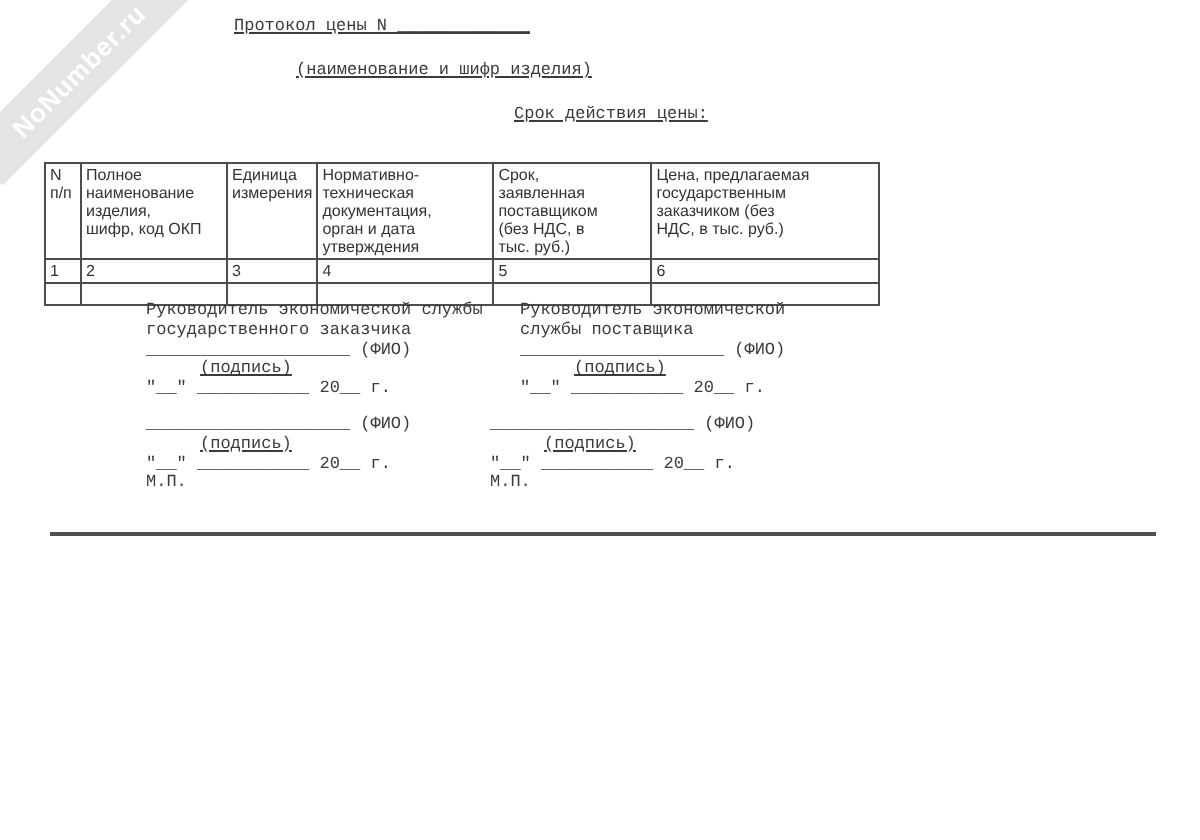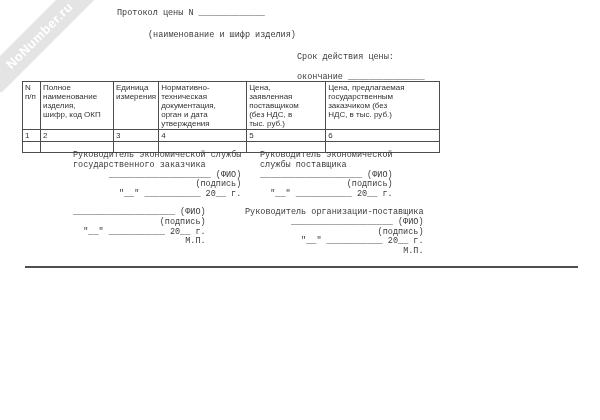--- a/index.html
+++ b/index.html
@@ -12,57 +12,57 @@
     position:absolute;left:-28px;top:22px;width:135px;height:27px;
     background:#e4e4e4;transform:rotate(-45deg);
     display:flex;align-items:center;justify-content:center;
     font-family:"Liberation Sans",sans-serif;font-weight:bold;
     font-size:13px;color:#ffffff;letter-spacing:0.5px;user-select:none;
   }
   
   .mline{
     position:absolute;font-size:8.5px;line-height:10px;white-space:pre;
     color:#3b3b3b;
+    text-decoration:underline;
   }
-  .vblock{position:absolute;font-size:8.5px;line-height:10px;white-space:pre-line;color:#3b3b3b;margin-left:40px;}
+  .vblock{position:absolute;font-size:8.5px;line-height:10px;white-space:pre-line;color:#3b3b3b;}
   
   table.price{
     position:absolute;left:22px;top:81px;border-collapse:collapse;
     font-family:"Liberation Sans",sans-serif;font-size:8px;color:#333333;
     table-layout:fixed;
   }
   table.price th,table.price td{
     border:1px solid #4d4d4d;padding:1px 2px;vertical-align:top;
     text-align:left;font-weight:normal;white-space:pre-line;line-height:9px;
   }
   tr.numrow td{height:9px;line-height:9px;}
   tr.emptyrow td{height:8px;}
   
   .sig{position:absolute;font-size:8.5px;line-height:9.8px;color:#3b3b3b;margin-left:48px;}
-  .sig .line{white-space:pre;text-align:right;}
+  .sig .line{white-space:pre;}
   .sig .title{white-space:pre-line;}
-  .sig .sign{padding-left:27px;}
+  .sig .sign{padding-left:27px;text-decoration:underline;}
   
   .hrule{position:absolute;left:25px;top:266px;width:553px;height:2px;background:#4f4f4f;}
 </style>
 </head>
 <body>
 
 <div class="page">
 
   <div class="wm">
     <span>NoNumber.ru</span>
   </div>
 
   <div class="mline" style="left:117px;top:8px">Протокол цены N _____________</div>
   <div class="mline" style="left:148px;top:30px">(наименование и шифр изделия)</div>
 
   <div class="vblock" style="left:257px;top:42px">
     <div class="mline" style="position:static">Срок действия цены:</div>
-    <div class="mline" style="position:static">окончание _______________</div>
   </div>
 
   <table class="price">
     <colgroup>
       <col style="width:18px">
         <col style="width:73px">
         <col style="width:44px">
       <col style="width:88px">
         <col style="width:79px">
         <col style="width:114px">
@@ -75,21 +75,21 @@
 наименование
 изделия,
 шифр, код ОКП</th>
         <th>Единица
 измерения</th>
         <th>Нормативно-
 техническая
 документация,
 орган и дата
 утверждения</th>
-        <th>Цена,
+        <th>Срок,
 заявленная
 поставщиком
 (без НДС, в
 тыс. руб.)</th>
         <th>Цена, предлагаемая
 государственным
 заказчиком (без
 НДС, в тыс. руб.)</th>
       </tr>
       <tr class="numrow">
@@ -130,21 +130,20 @@
   </div>
 
   <div class="sig" style="left:25px;top:208px">
     <div class="line">____________________ (ФИО)</div>
     <div class="line sign">(подпись)</div>
     <div class="line">"__" ___________ 20__ г.</div>
     <div class="line">М.П.</div>
   </div>
 
   <div class="sig" style="left:197px;top:208px">
-    <div class="title">Руководитель организации-поставщика</div>
     <div class="line">____________________ (ФИО)</div>
     <div class="line sign">(подпись)</div>
     <div class="line">"__" ___________ 20__ г.</div>
     <div class="line">М.П.</div>
   </div>
 
   <div class="hrule"></div>
 
 </div>
 

